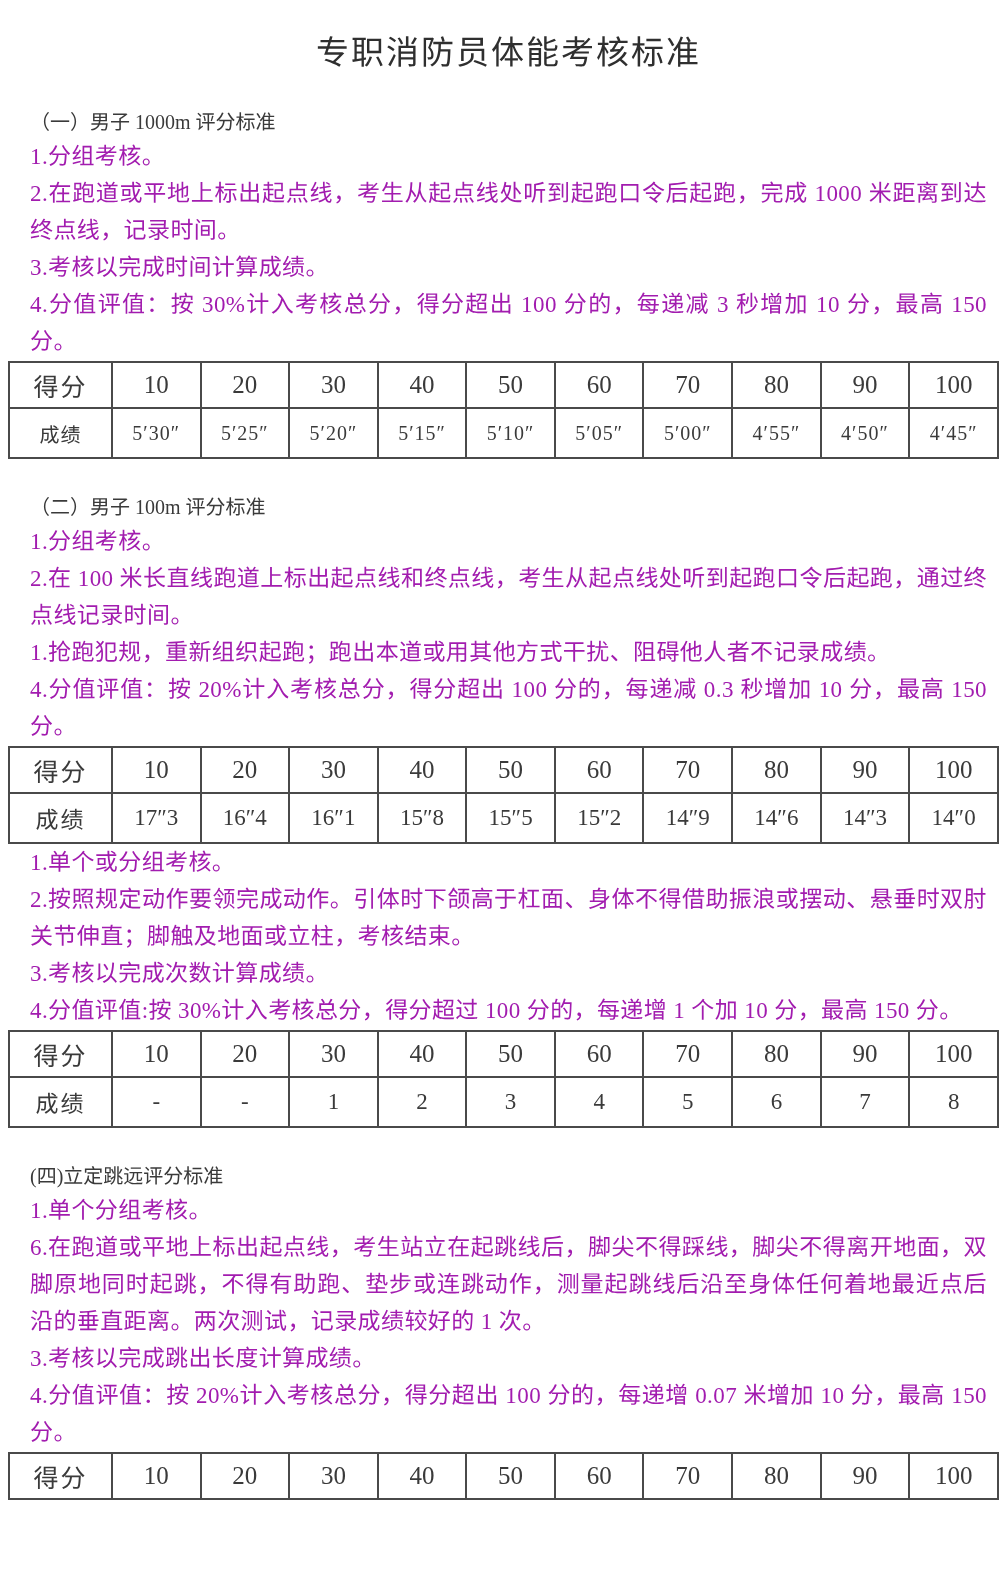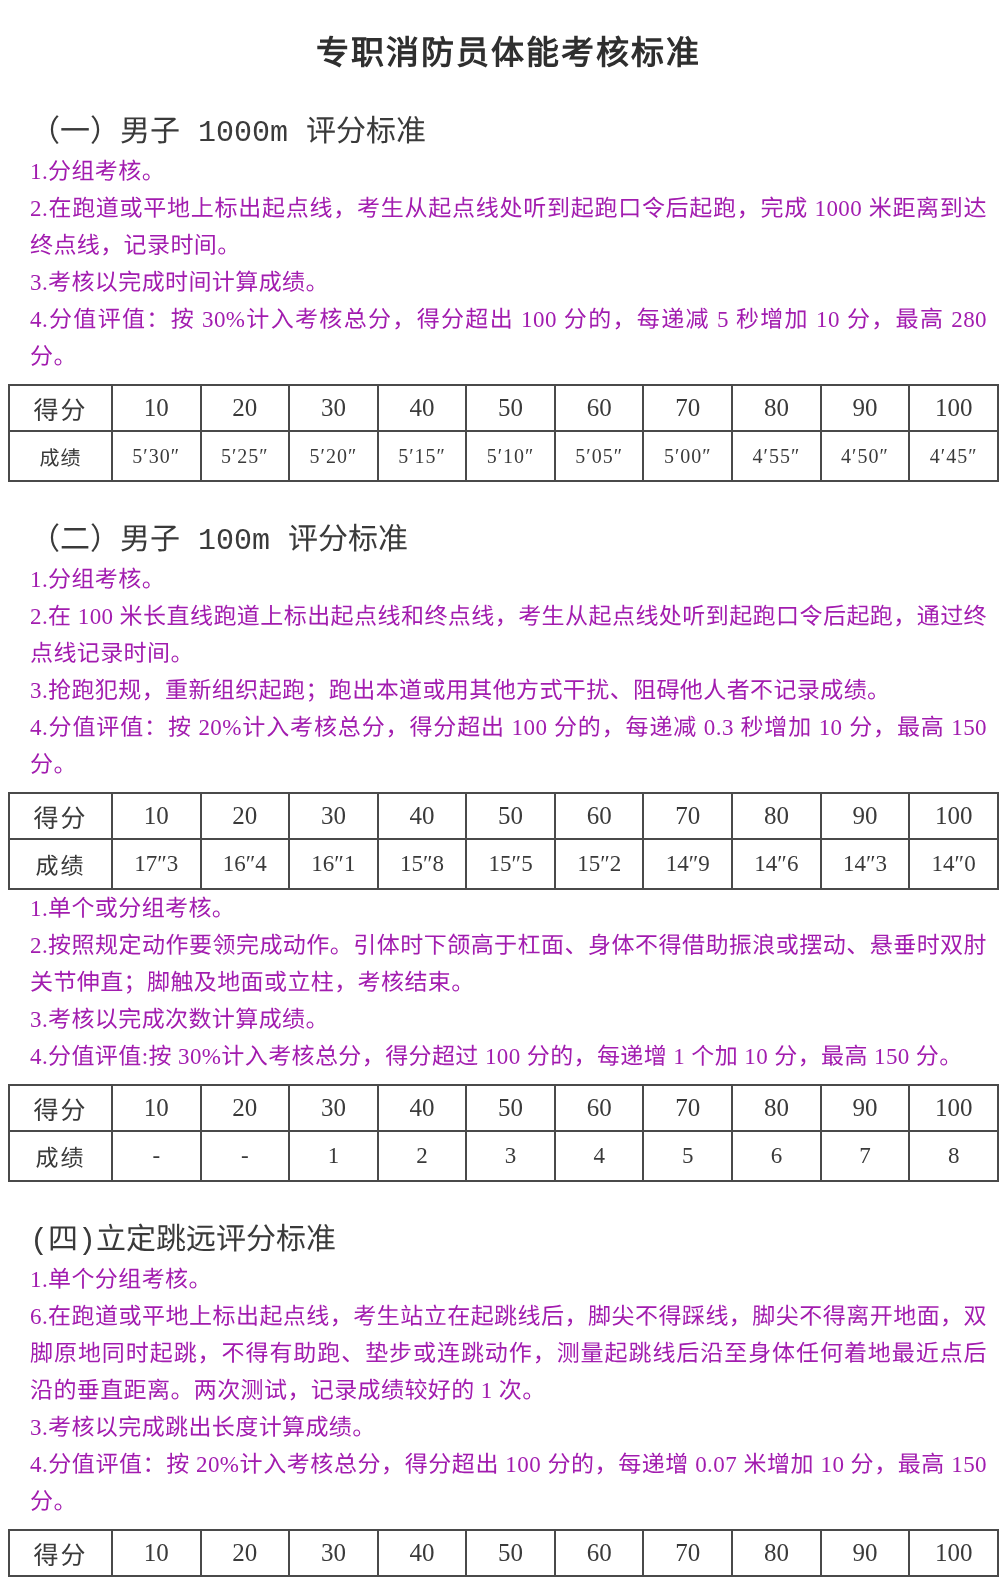--- a/index.html
+++ b/index.html
@@ -16,50 +16,49 @@
   }
   .page {
     box-sizing: border-box;
     width: 1007px;
     min-height: 1590px;
     padding: 22px 20px 8px 30px;
     background: #ffffff;
   }
   .doc-title {
     font-size: 33px;
-    font-weight: bold;
+    font-weight: normal;
     text-align: center;
     letter-spacing: 2px;
     margin: 4px 0 26px 0;
     color: #2f2f2f;
   }
   .section-heading {
-    font-size: 30px;
+    font-size: 20px;
     font-weight: normal;
     margin: 0 0 3px 0;
     padding-top: 6px;
     color: #3a3a3a;
-    font-family: Liberation Mono, monospace;
   }
   .section-heading.after-table {
     padding-top: 32px;
   }
   .rule-item {
     font-size: 23px;
     line-height: 37px;
     margin: 0;
     text-align: justify;
     letter-spacing: 0.4px;
     color: #a21caf;
   }
   .score-table {
     border-collapse: collapse;
     table-layout: fixed;
     width: calc(100% + 34px);
-    margin: 9px -12px 0 -22px;
+    margin: 1px -12px 0 -22px;
     background: #ffffff;
     border-radius: 17px;
   }
   .score-table td {
     border: 2px solid #4a4a4a;
     text-align: center;
     vertical-align: middle;
     padding: 0 2px;
     overflow: hidden;
   }
@@ -81,21 +80,21 @@
 
 <div class="page">
 
   <h1 class="doc-title">专职消防员体能考核标准</h1>
 
   <section>
     <h2 class="section-heading">（一）男子 1000m 评分标准</h2>
     <p class="rule-item">1.分组考核。</p>
     <p class="rule-item">2.在跑道或平地上标出起点线，考生从起点线处听到起跑口令后起跑，完成 1000 米距离到达终点线，记录时间。</p>
     <p class="rule-item">3.考核以完成时间计算成绩。</p>
-    <p class="rule-item">4.分值评值：按 30%计入考核总分，得分超出 100 分的，每递减 5 秒增加 10 分，最高 280 分。</p>
+    <p class="rule-item">4.分值评值：按 30%计入考核总分，得分超出 100 分的，每递减 3 秒增加 10 分，最高 150 分。</p>
     <table class="score-table fine-results">
       <tbody>
       <tr class="score-row">
         <td class="label-col">得分</td>
         <td>10</td>
         <td>20</td>
         <td>30</td>
         <td>40</td>
         <td>50</td>
         <td>60</td>
@@ -118,21 +117,21 @@
         <td>4′45″</td>
       </tr>
       </tbody>
     </table>
   </section>
 
   <section>
     <h2 class="section-heading after-table">（二）男子 100m 评分标准</h2>
     <p class="rule-item">1.分组考核。</p>
     <p class="rule-item">2.在 100 米长直线跑道上标出起点线和终点线，考生从起点线处听到起跑口令后起跑，通过终点线记录时间。</p>
-    <p class="rule-item">3.抢跑犯规，重新组织起跑；跑出本道或用其他方式干扰、阻碍他人者不记录成绩。</p>
+    <p class="rule-item">1.抢跑犯规，重新组织起跑；跑出本道或用其他方式干扰、阻碍他人者不记录成绩。</p>
     <p class="rule-item">4.分值评值：按 20%计入考核总分，得分超出 100 分的，每递减 0.3 秒增加 10 分，最高 150 分。</p>
     <table class="score-table">
       <tbody>
       <tr class="score-row">
         <td class="label-col">得分</td>
         <td>10</td>
         <td>20</td>
         <td>30</td>
         <td>40</td>
         <td>50</td>

